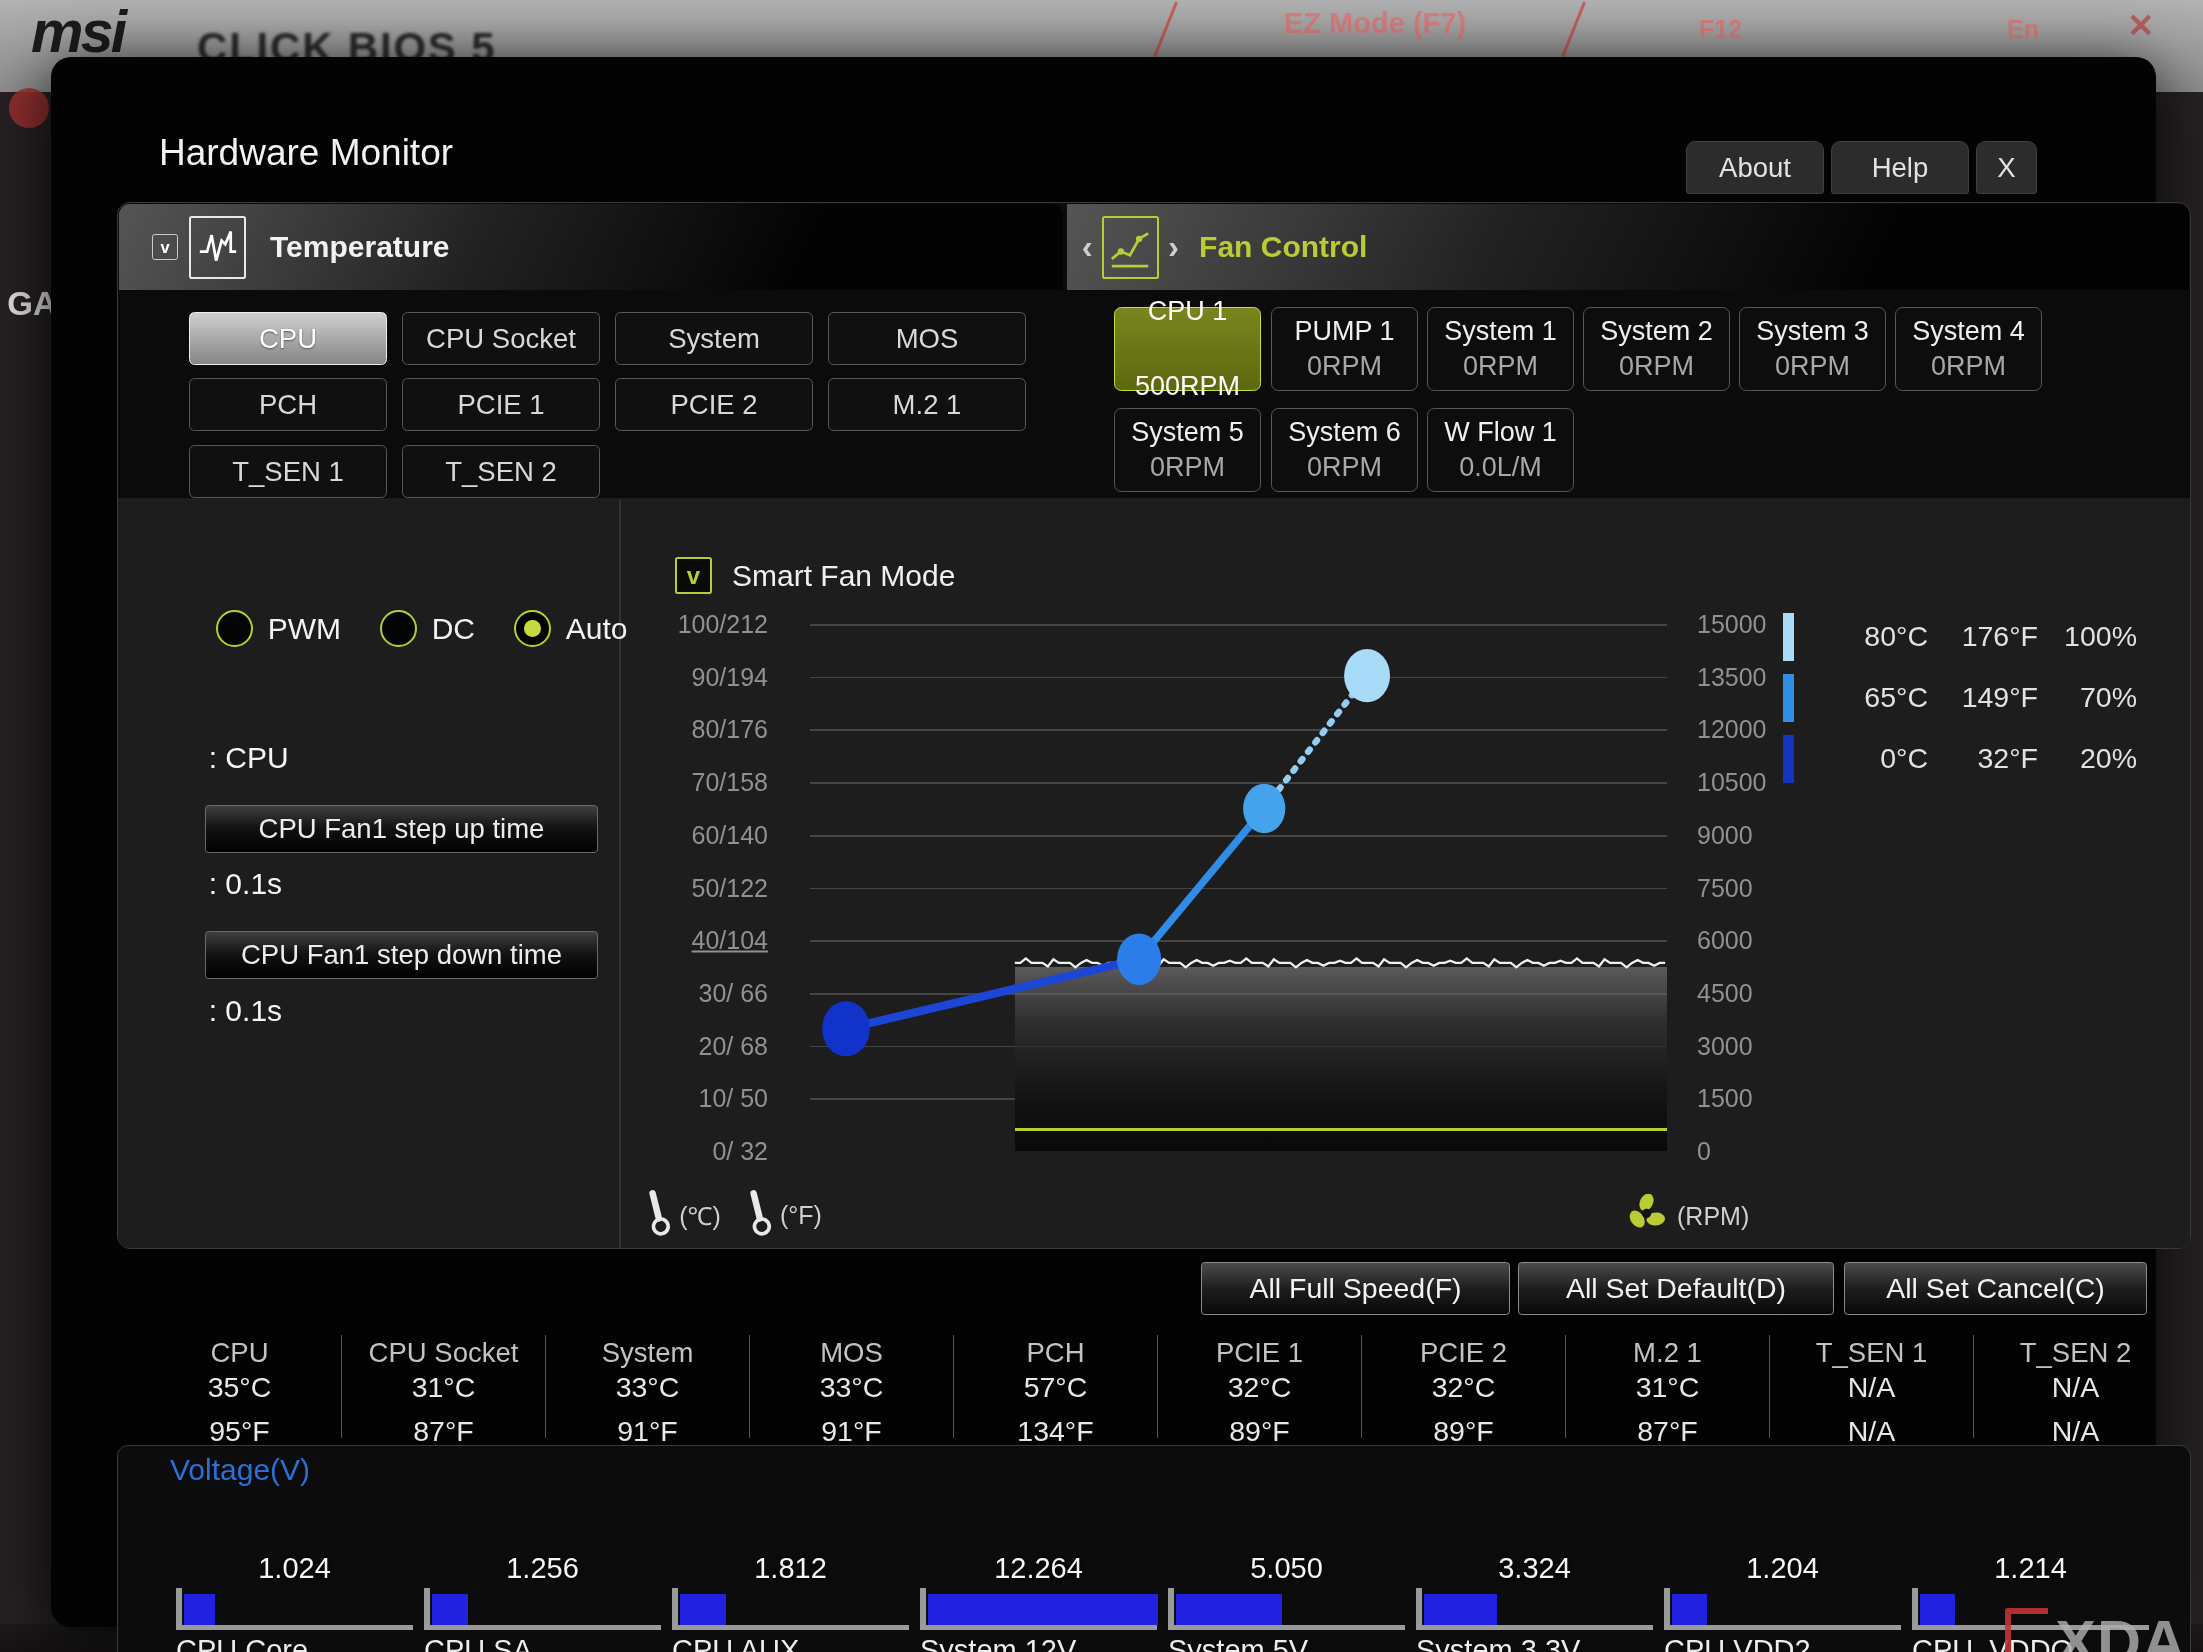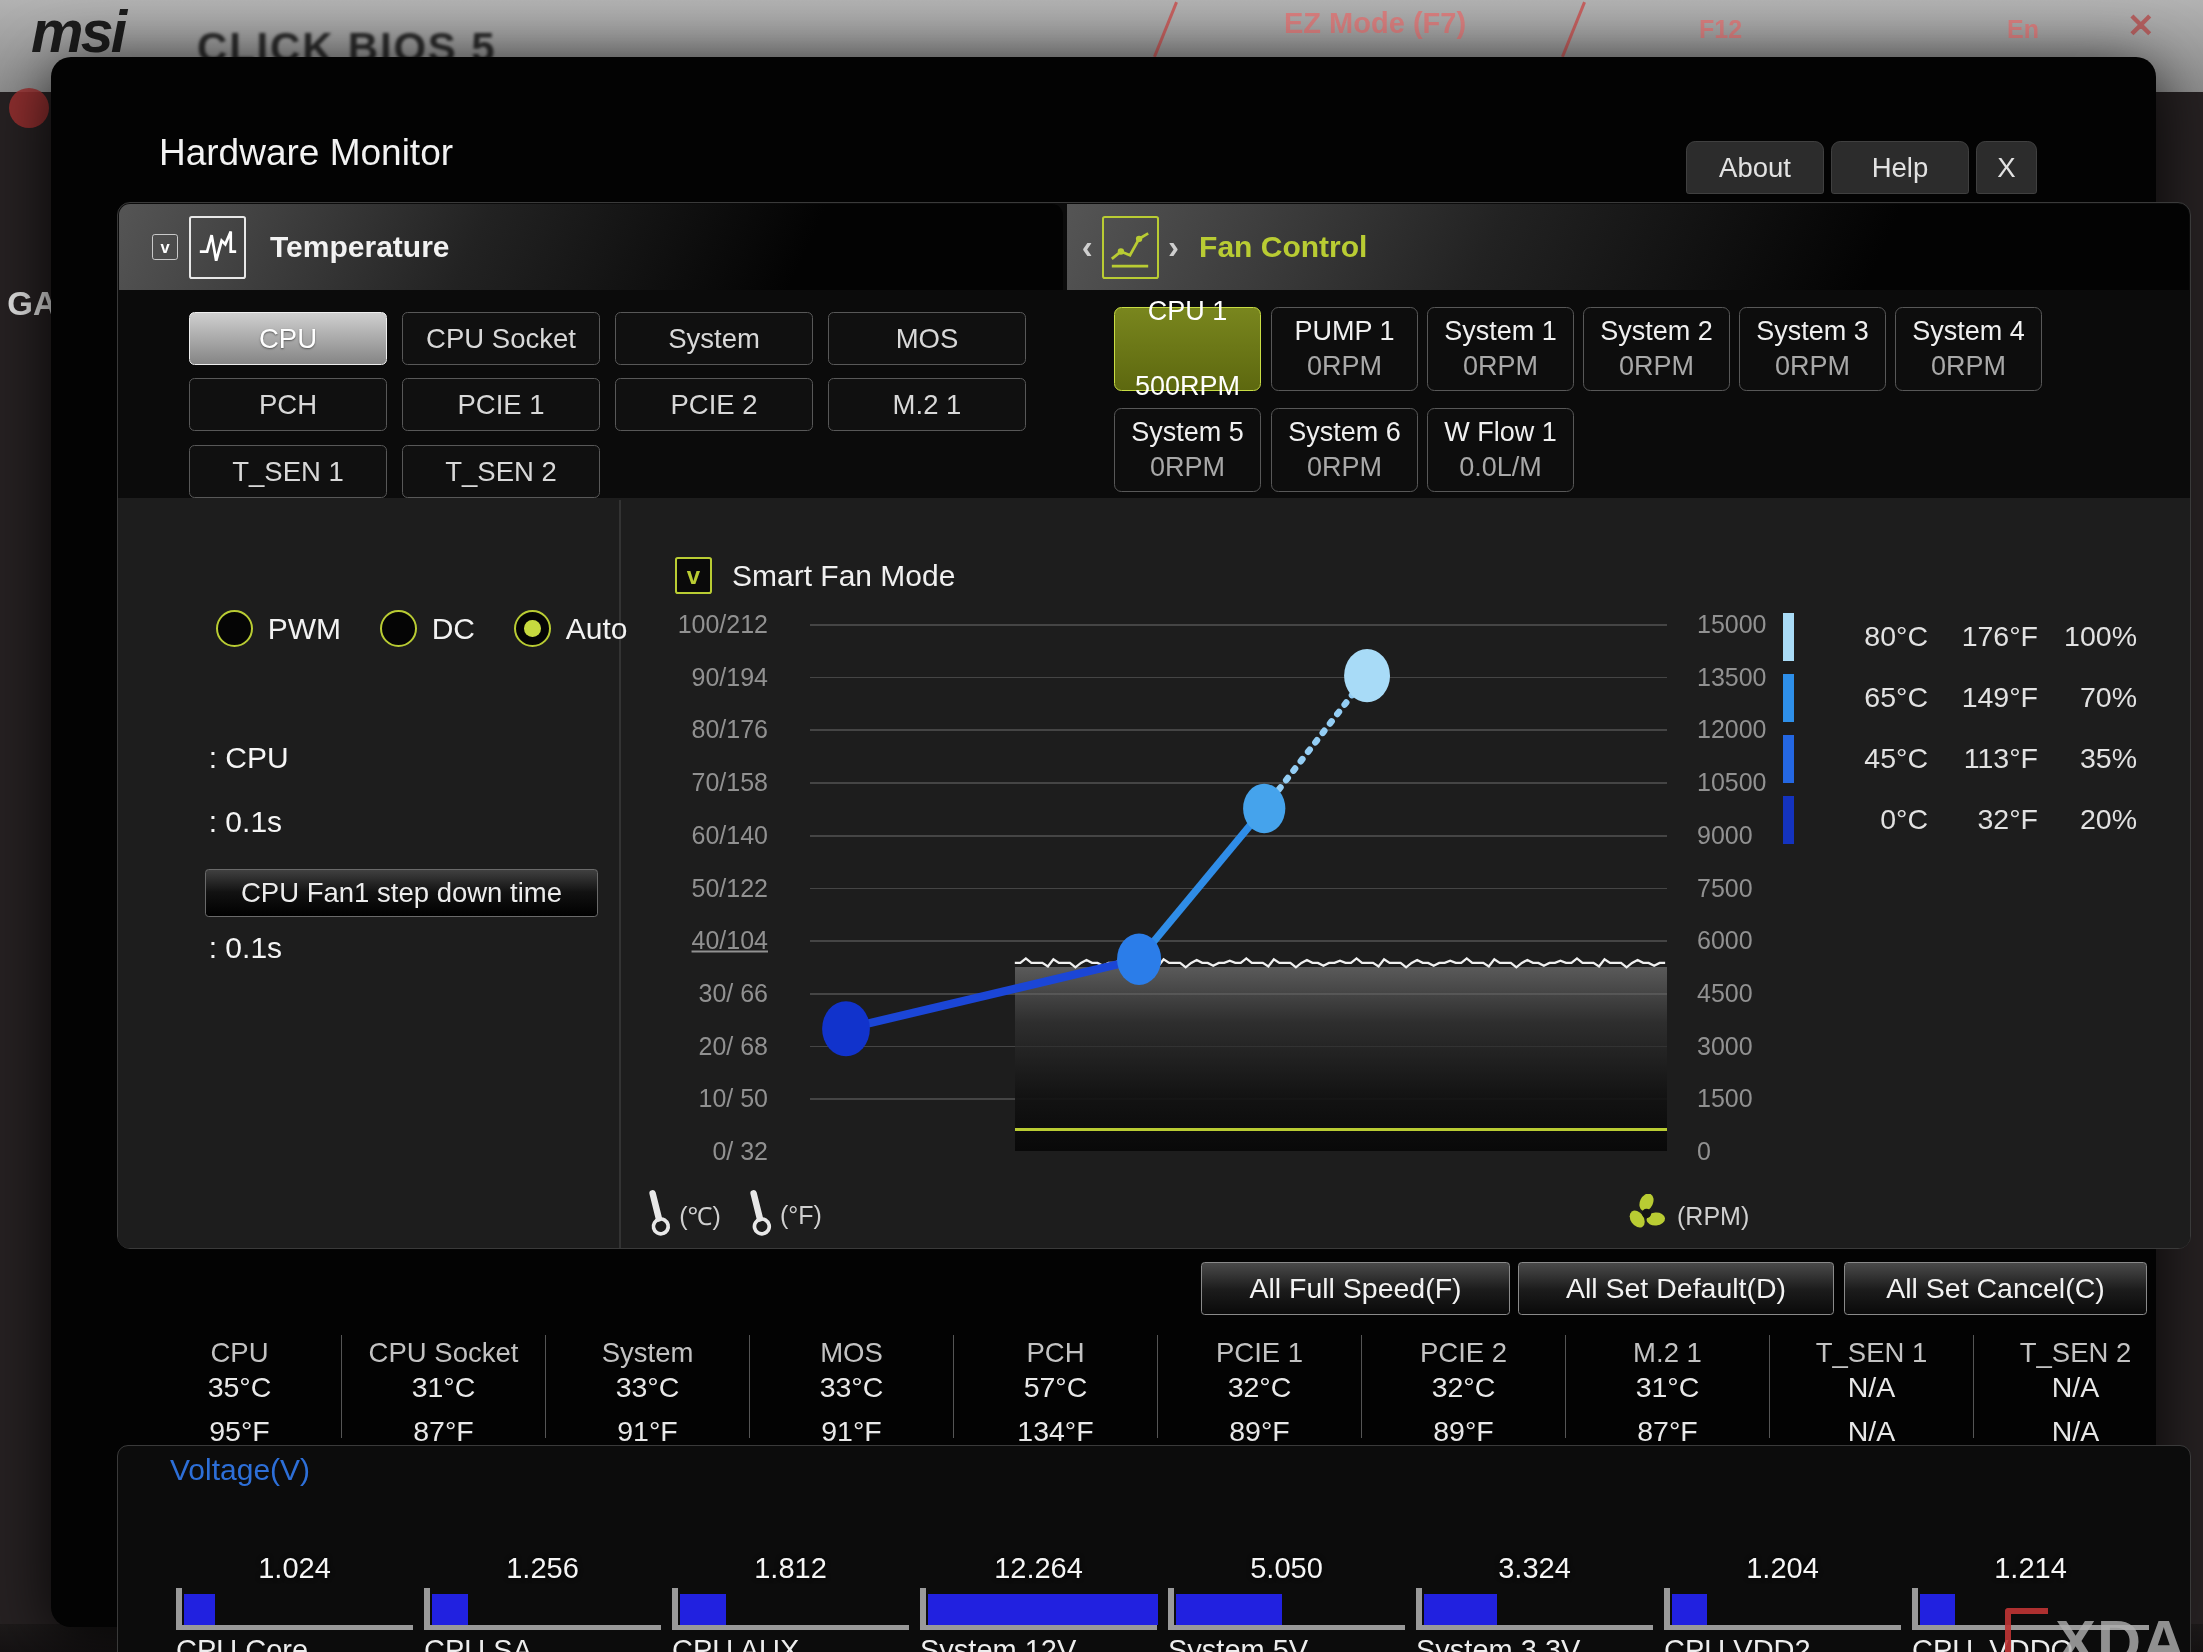--- a/index.html
+++ b/index.html
@@ -269,20 +269,21 @@
           <div class="dot"></div>
         </div>
         <span class="radio-label">DC</span>
         <div class="radio sel">
           <div class="dot"></div>
         </div>
         <span class="radio-label">Auto</span>
       </div>
     <div id="settings">
         <div class="set-val">: CPU</div>
+        <div class="set-btn">CPU Fan1 step up time</div>
         <div class="set-val">: 0.1s</div>
         <div class="set-btn">CPU Fan1 step down time</div>
         <div class="set-val">: 0.1s</div>
       </div>
 
     <div id="smartfan-row">
       <div id="smartfan-chk">v</div>
       <div id="smartfan-label">Smart Fan Mode</div>
     </div>
 
@@ -373,26 +374,20 @@
           <div class="leg-f">176°F</div>
           <div class="leg-p">100%</div>
         </div>
         <div class="leg-row">
           <div class="leg-bar" style="background: rgb(46, 143, 233);"></div>
           <div class="leg-c">65°C</div>
           <div class="leg-f">149°F</div>
           <div class="leg-p">70%</div>
         </div>
         <div class="leg-row">
-          <div class="leg-bar" style="background: rgb(36, 103, 226);"></div>
-          <div class="leg-c">45°C</div>
-          <div class="leg-f">113°F</div>
-          <div class="leg-p">35%</div>
-        </div>
-        <div class="leg-row">
           <div class="leg-bar" style="background: rgb(20, 51, 191);"></div>
           <div class="leg-c">0°C</div>
           <div class="leg-f">32°F</div>
           <div class="leg-p">20%</div>
         </div>
       </div>
 
     <div id="actions">
         <div class="act-btn" style="left: 1150px; width: 309px;">All Full Speed(F)</div>
         <div class="act-btn" style="left: 1467px; width: 316px;">All Set Default(D)</div>

